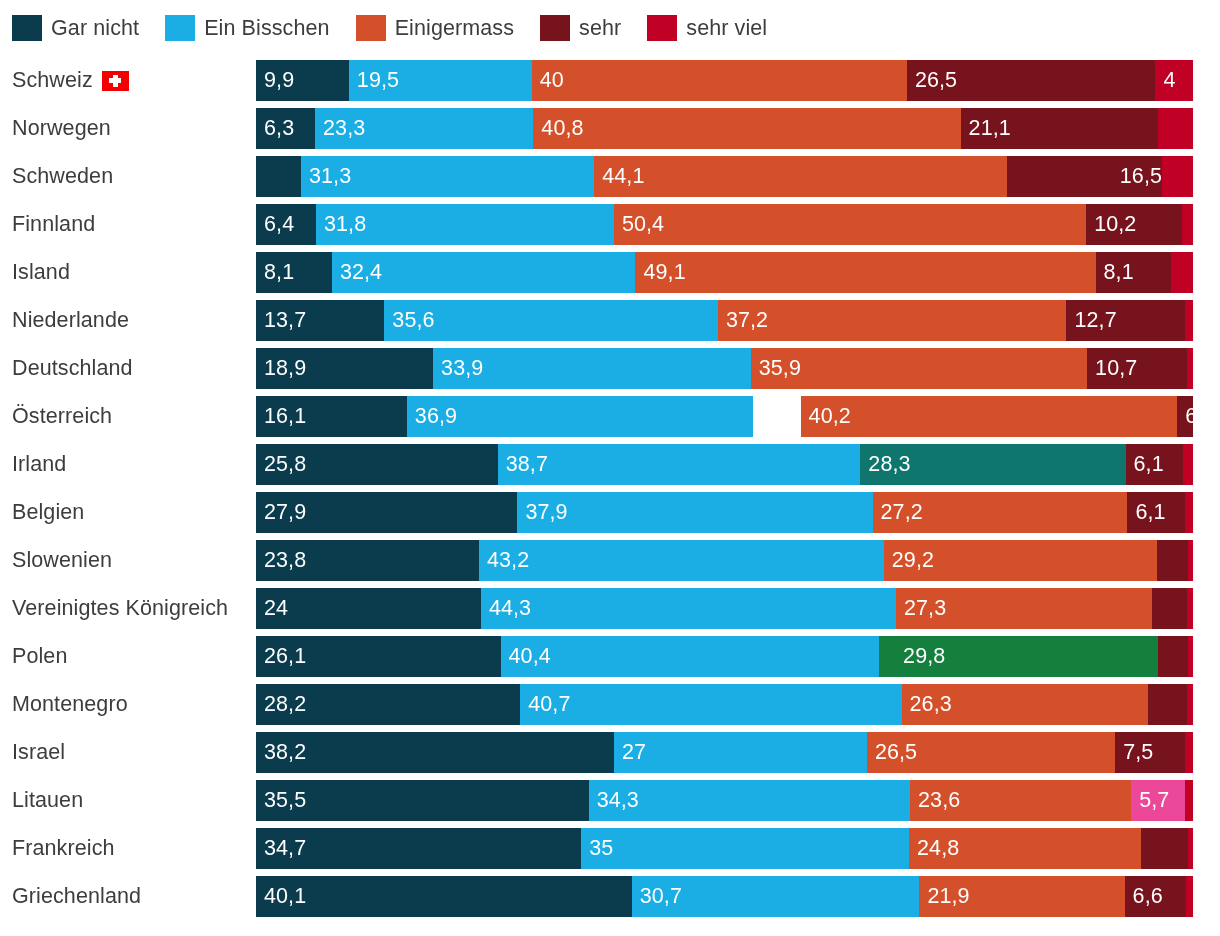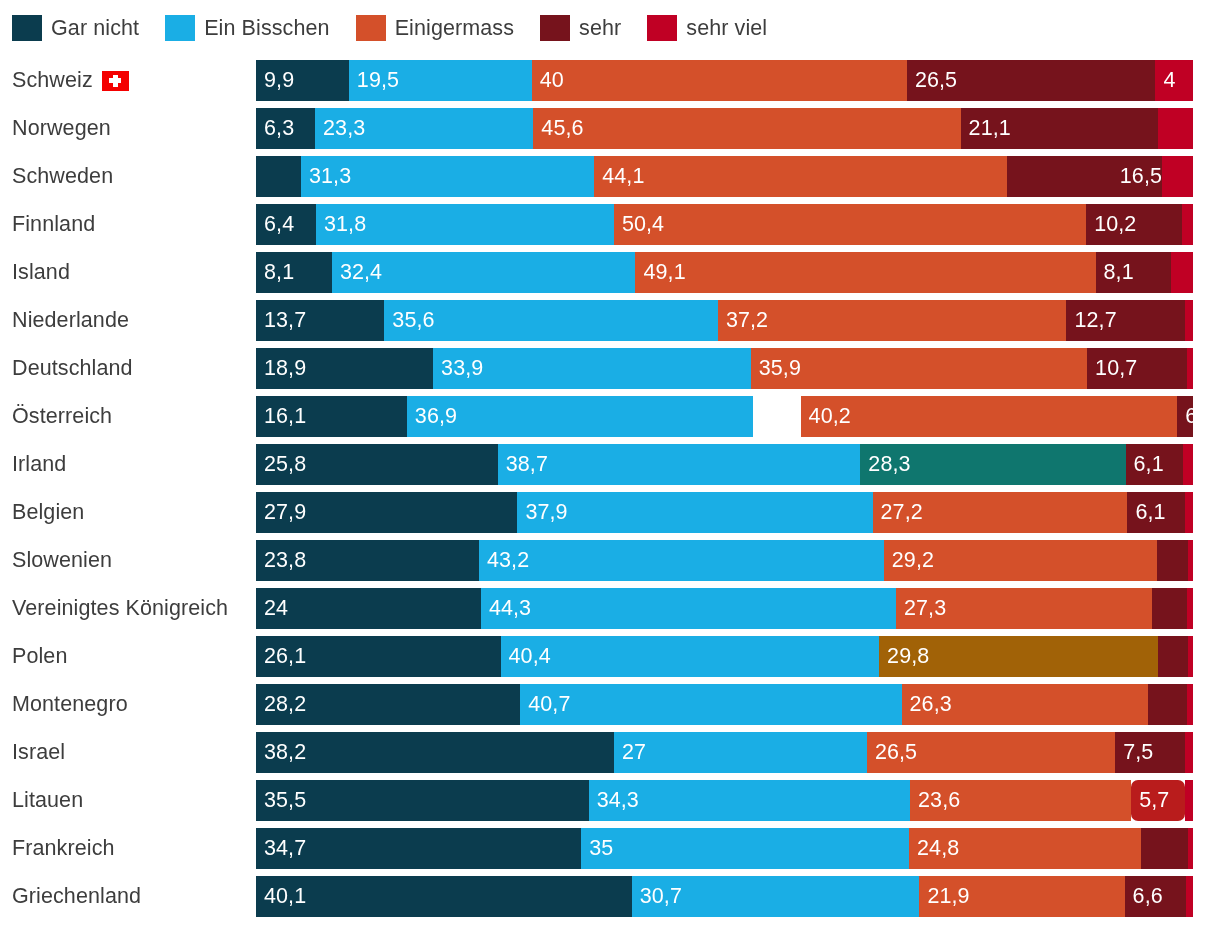--- a/index.html
+++ b/index.html
@@ -176,21 +176,21 @@
           <span class="row-label-text">Norwegen</span>
         </div>
         <div class="bar">
           <div class="seg" style="background: rgb(11, 60, 78); flex: 0 0 6.3%;">
             <span class="seg-label">6,3</span>
           </div>
           <div class="seg" style="background: rgb(26, 174, 229); flex: 0 0 23.3%;">
             <span class="seg-label">23,3</span>
           </div>
           <div class="seg" style="background: rgb(212, 80, 42); flex: 0 0 45.6%;">
-            <span class="seg-label">45,6</span>
+            <span class="seg-label">40,8</span>
           </div>
           <div class="seg" style="background: rgb(118, 19, 28); flex: 0 0 21.1%;">
             <span class="seg-label">21,1</span>
           </div>
           <div class="seg" style="background: rgb(192, 0, 36); flex: 0 0 3.7%;"></div>
         </div>
       </div>
       <div class="row">
         <div class="row-label">
           <span class="row-label-text">Schweden</span>
@@ -389,21 +389,21 @@
         <div class="row-label">
           <span class="row-label-text">Polen</span>
         </div>
         <div class="bar">
           <div class="seg" style="background: rgb(11, 60, 78); flex: 0 0 26.1%;">
             <span class="seg-label">26,1</span>
           </div>
           <div class="seg" style="background: rgb(26, 174, 229); flex: 0 0 40.4%;">
             <span class="seg-label">40,4</span>
           </div>
-          <div class="seg" style="background: #a16207; flex: 0 0 29.8%;">
+          <div class="seg" style="background: #15803d; flex: 0 0 29.8%; padding-left: 16px;">
             <span class="seg-label">29,8</span>
           </div>
           <div class="seg" style="background: rgb(118, 19, 28); flex: 0 0 3.2%;"></div>
           <div class="seg" style="background: rgb(192, 0, 36); flex: 0 0 0.5%;"></div>
         </div>
       </div>
       <div class="row">
         <div class="row-label">
           <span class="row-label-text">Montenegro</span>
         </div>
@@ -448,21 +448,21 @@
         <div class="bar">
           <div class="seg" style="background: rgb(11, 60, 78); flex: 0 0 35.5%;">
             <span class="seg-label">35,5</span>
           </div>
           <div class="seg" style="background: rgb(26, 174, 229); flex: 0 0 34.3%;">
             <span class="seg-label">34,3</span>
           </div>
           <div class="seg" style="background: rgb(212, 80, 42); flex: 0 0 23.6%;">
             <span class="seg-label">23,6</span>
           </div>
-          <div class="seg" style="background: #b91c1c; flex: 0 0 5.7%; border-radius: 7px;">
+          <div class="seg" style="background: #ec4899; flex: 0 0 5.7%;">
             <span class="seg-label">5,7</span>
           </div>
           <div class="seg" style="background: rgb(192, 0, 36); flex: 0 0 0.9%;"></div>
         </div>
       </div>
       <div class="row">
         <div class="row-label">
           <span class="row-label-text">Frankreich</span>
         </div>
         <div class="bar">

